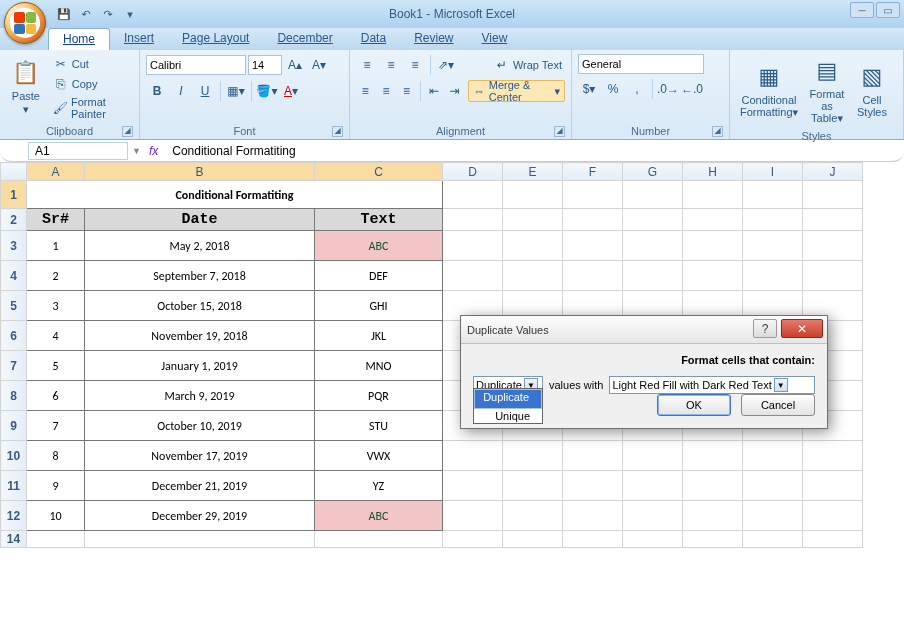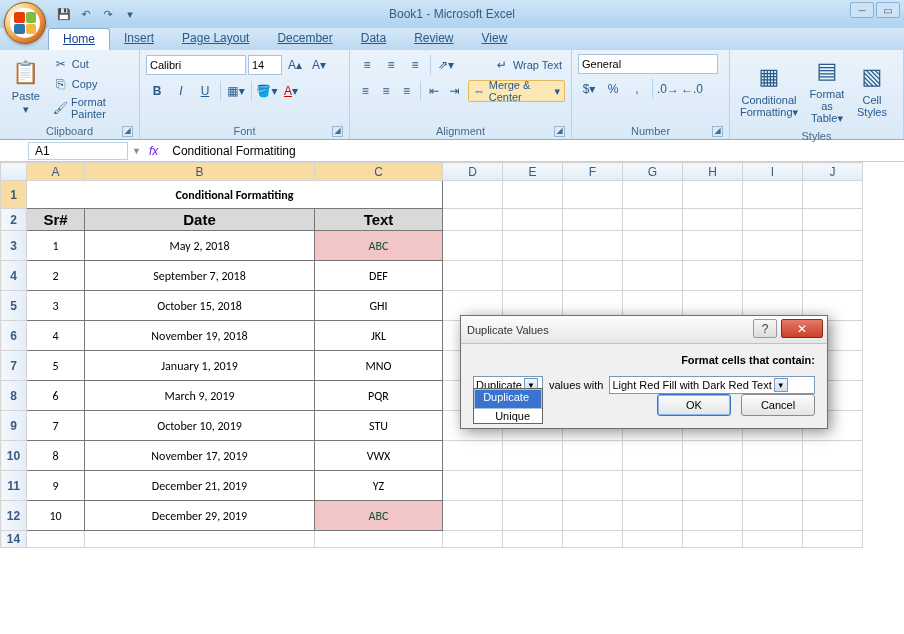--- a/index.html
+++ b/index.html
@@ -31,37 +31,37 @@
 .bigbtn{ display:flex;flex-direction:column;align-items:center;justify-content:center;width:46px;gap:2px;padding:4px 2px;}
 .bigbtn .bigicn{width:32px;height:30px;display:flex;align-items:center;justify-content:center;font-size:22px;}
 .bigbtn .lbl{font-size:11px;text-align:center;line-height:1.1;}
 .sel{border:1px solid #a9c2de;background:#fff;font-size:11px;padding:1px 3px;height:20px;}
 .row{display:flex;align-items:center;gap:2px;}
 .togglebtn{width:22px;height:22px;border:1px solid transparent;display:flex;align-items:center;justify-content:center;font-size:12px;}
 .sep{width:1px;height:20px;background:#b8d2e9;margin:0 2px;}
 .mergebox{border:1px solid #e6b85c;background:#fce7b6;padding:0 4px;height:22px;display:flex;align-items:center;gap:3px;border-radius:2px;}
 
 
-.fbar{ height:22px; border-bottom:1px solid #b8d2e9; display:flex; align-items:center; font-size:12px;}
+.fbar{ height:22px; border-bottom:1px solid #b8d2e9; display:flex; align-items:center; font-size:12px;border-radius:11px;}
 .namebox{ width:100px; border:1px solid #b8d2e9; margin:0 4px 0 28px; padding:1px 6px; background:#fff;}
 .fx{ padding:0 8px; font-style:italic; color:#6d28d9;}
 .formula{ flex:1; padding:1px 6px;}
 
 
 .gridwrap{ position:relative; height:470px; overflow:hidden;}
 .grid{ border-collapse:collapse; position:absolute; left:0; top:0;}
 .grid th,.grid td{ border:1px solid #d4d4d4; font-size:12px; padding:0;}
 .colhdr th{ background:linear-gradient(#f4f8fc,#e3edf7); color:#3b5a82; font-weight:normal; height:18px;}
 .rowhdr{ background:linear-gradient(90deg,#f4f8fc,#e3edf7); color:#3b5a82; text-align:center; width:26px; font-size:11px;}
 .selhdr{ background:#f9dca2 !important;}
 .corner{ width:26px; background:#e3edf7;}
 .cell{ text-align:center;}
 
 
-.ct-header{ background:#d9d9d9; font-weight:bold; font-family:Liberation Sans, sans-serif;}
+.ct-header{ background:#d9d9d9; font-weight:bold; font-family:Liberation Mono, monospace;}
 .ct-title{ font-weight:bold; font-size:16px; font-family:Calibri,sans-serif;}
 .ct-data{ font-size:18px; font-family:Calibri,sans-serif; height:30px;}
 .ct-b{ border:1px solid #777 !important;}
 .hl{ background:#f2c6c6; color:#14532d;}
 
 
 .cA{width:58px;} .cB{width:230px;} .cC{width:128px;} .cX{width:60px;}
 
 
 .dialog{ position:absolute; left:460px; top:315px; width:368px; background:#f0f0f0; border:1px solid #707070; box-shadow:3px 3px 14px rgba(0,0,0,.45); font-size:11px; z-index:100;text-align:right;}
@@ -183,21 +183,21 @@
       <div class="togglebtn">⇤</div>
       <div class="togglebtn">⇥</div>
       <div style="flex:1"></div>
       <div class="mergebox"><span class="icn">⇔</span><span>Merge &amp; Center</span> ▾</div>
     </div>
     <div class="glabel"><span>Alignment</span><span class="gdialog">◢</span></div>
   </div>
 
   <div class="group" style="width:158px">
     <div class="row" style="margin-top:2px">
-      <input class="sel" style="width: 140px;" value="General">
+      <input class="sel" style="width: 126px;" value="General">
     </div>
     <div class="row" style="margin-top:4px">
       <div class="togglebtn">$▾</div>
       <div class="togglebtn">%</div>
       <div class="togglebtn">,</div>
       <div class="sep"></div>
       <div class="togglebtn">.0→</div>
       <div class="togglebtn">←.0</div>
     </div>
     <div class="glabel"><span>Number</span><span class="gdialog">◢</span></div>

